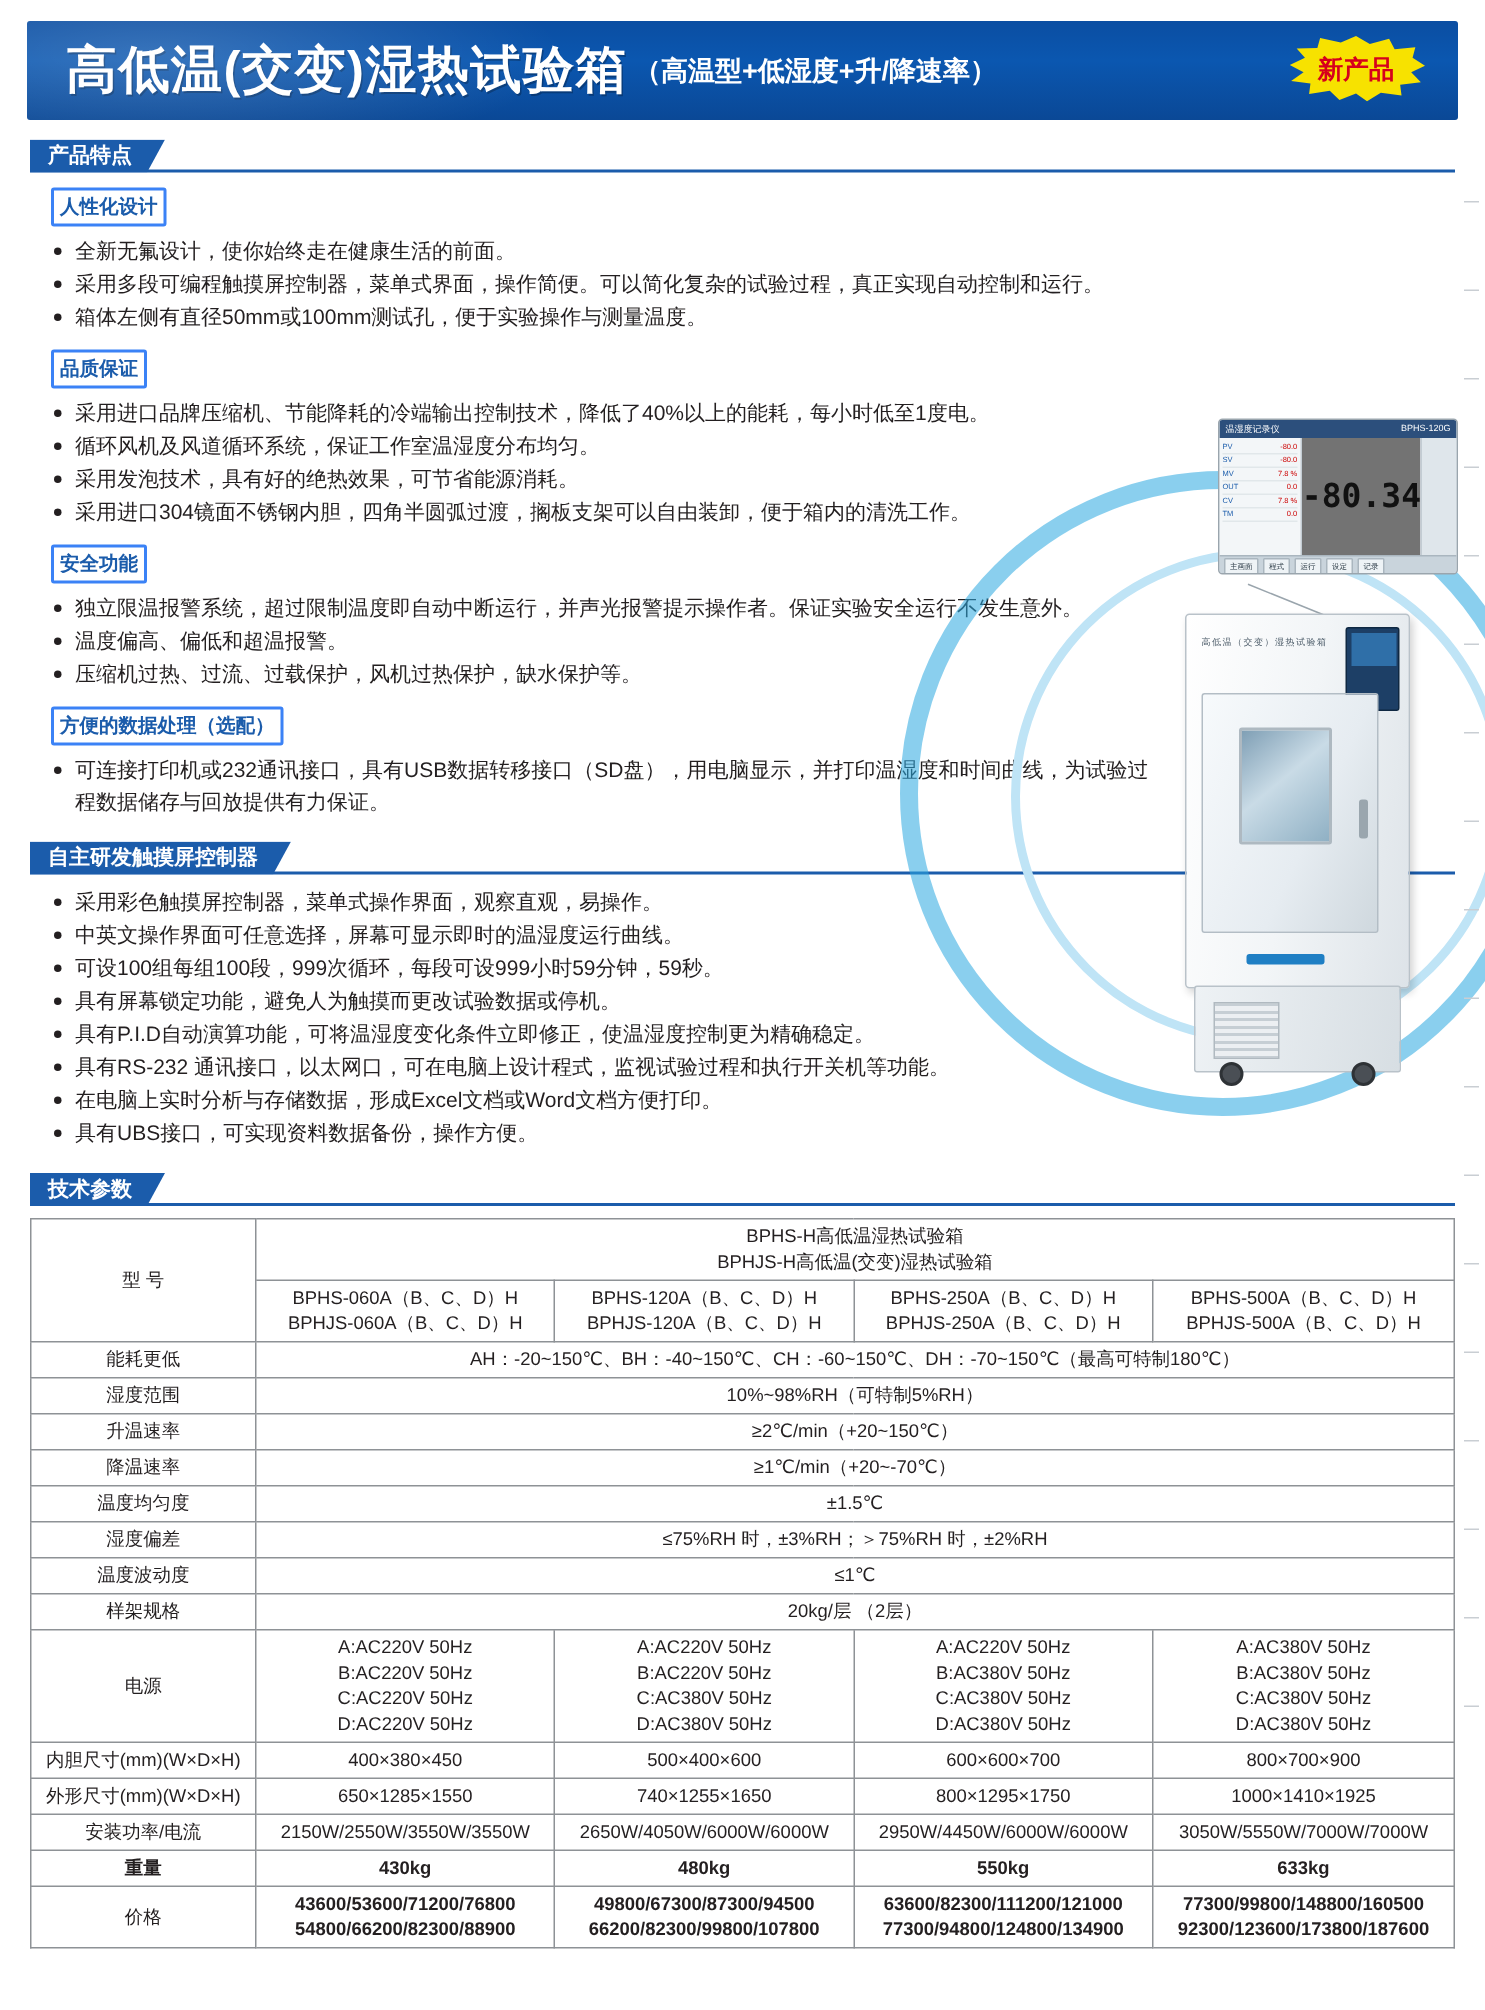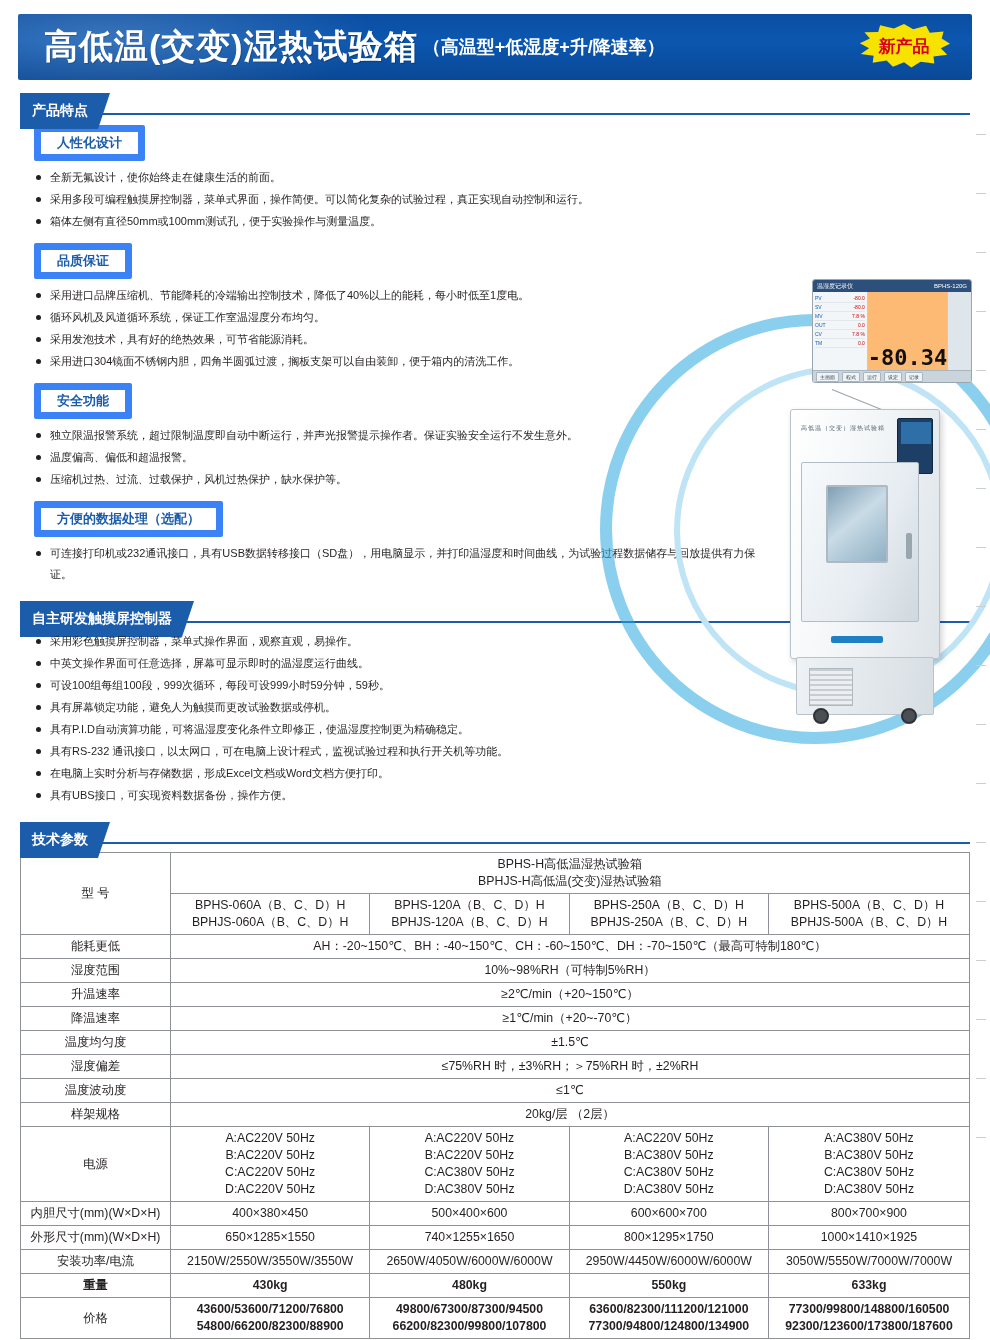--- a/index.html
+++ b/index.html
@@ -90,58 +90,58 @@
 
   
   .sec-head {
     position: relative;
     margin: 13px 20px 0 20px;
     height: 22px;
   }
   .sec-head .bar {
     position:absolute;
     left:0; top:0;
-    height:36px;
+    height:22px;
     background:#1b5cab;
     padding: 0 22px 0 12px;
     display:flex;
     align-items:center;
     color:#fff;
     font-size:14px;
     font-weight:bold;
     clip-path: polygon(0 0, 100% 0, calc(100% - 12px) 100%, 0 100%);
     text-align: center;
   }
   .sec-head .rule {
     position:absolute;
     left:0; right:0; bottom:0;
     height:2px;
     background:#1b5cab;
   }
 
   
   .sub-head {
     display:inline-block;
-    border:7px solid #3b82f6;
+    border:2px solid #3b82f6;
     color:#1b5cab;
     font-size:13px;
     font-weight:bold;
-    padding: 2px 16px;
+    padding: 2px 4px;
     margin: 10px 0 6px 34px;
     border-radius:2px;
   }
 
   ul.bullets {
     list-style: none;
     margin: 0;
     padding: 0 0 0 36px;
   }
   ul.bullets li {
     position: relative;
-    font-size: 11px;
+    font-size: 14px;
     line-height: 21px;
     padding-left: 14px;
     margin-bottom: 1px;
     max-width: 740px;
   }
   ul.bullets li:before {
     content:"";
     position:absolute;
     left:0; top:8px;
     width:5px; height:5px;
@@ -209,23 +209,23 @@
     display:flex;
     align-items:center;
     font-size:5px;
     color:#333;
     border-bottom:1px solid #e1e7ea;
   }
   .hmi .row .k{ width:16px; color:#1b5cab;}
   .hmi .row .v{ flex:1; text-align:right; color:#c00;}
   .hmi .hmi-mid{
     flex:1;
-    background:#fdba74;
+    background:#737373;
     display:flex;
-    align-items:flex-end;
+    align-items:center;
     justify-content:center;
   }
   .hmi .big-val{
     font-family:"DejaVu Sans Mono", monospace;
     font-size:22px;
     color:#111;
     font-weight:bold;
   }
   .hmi .hmi-right{
     width:26px;

